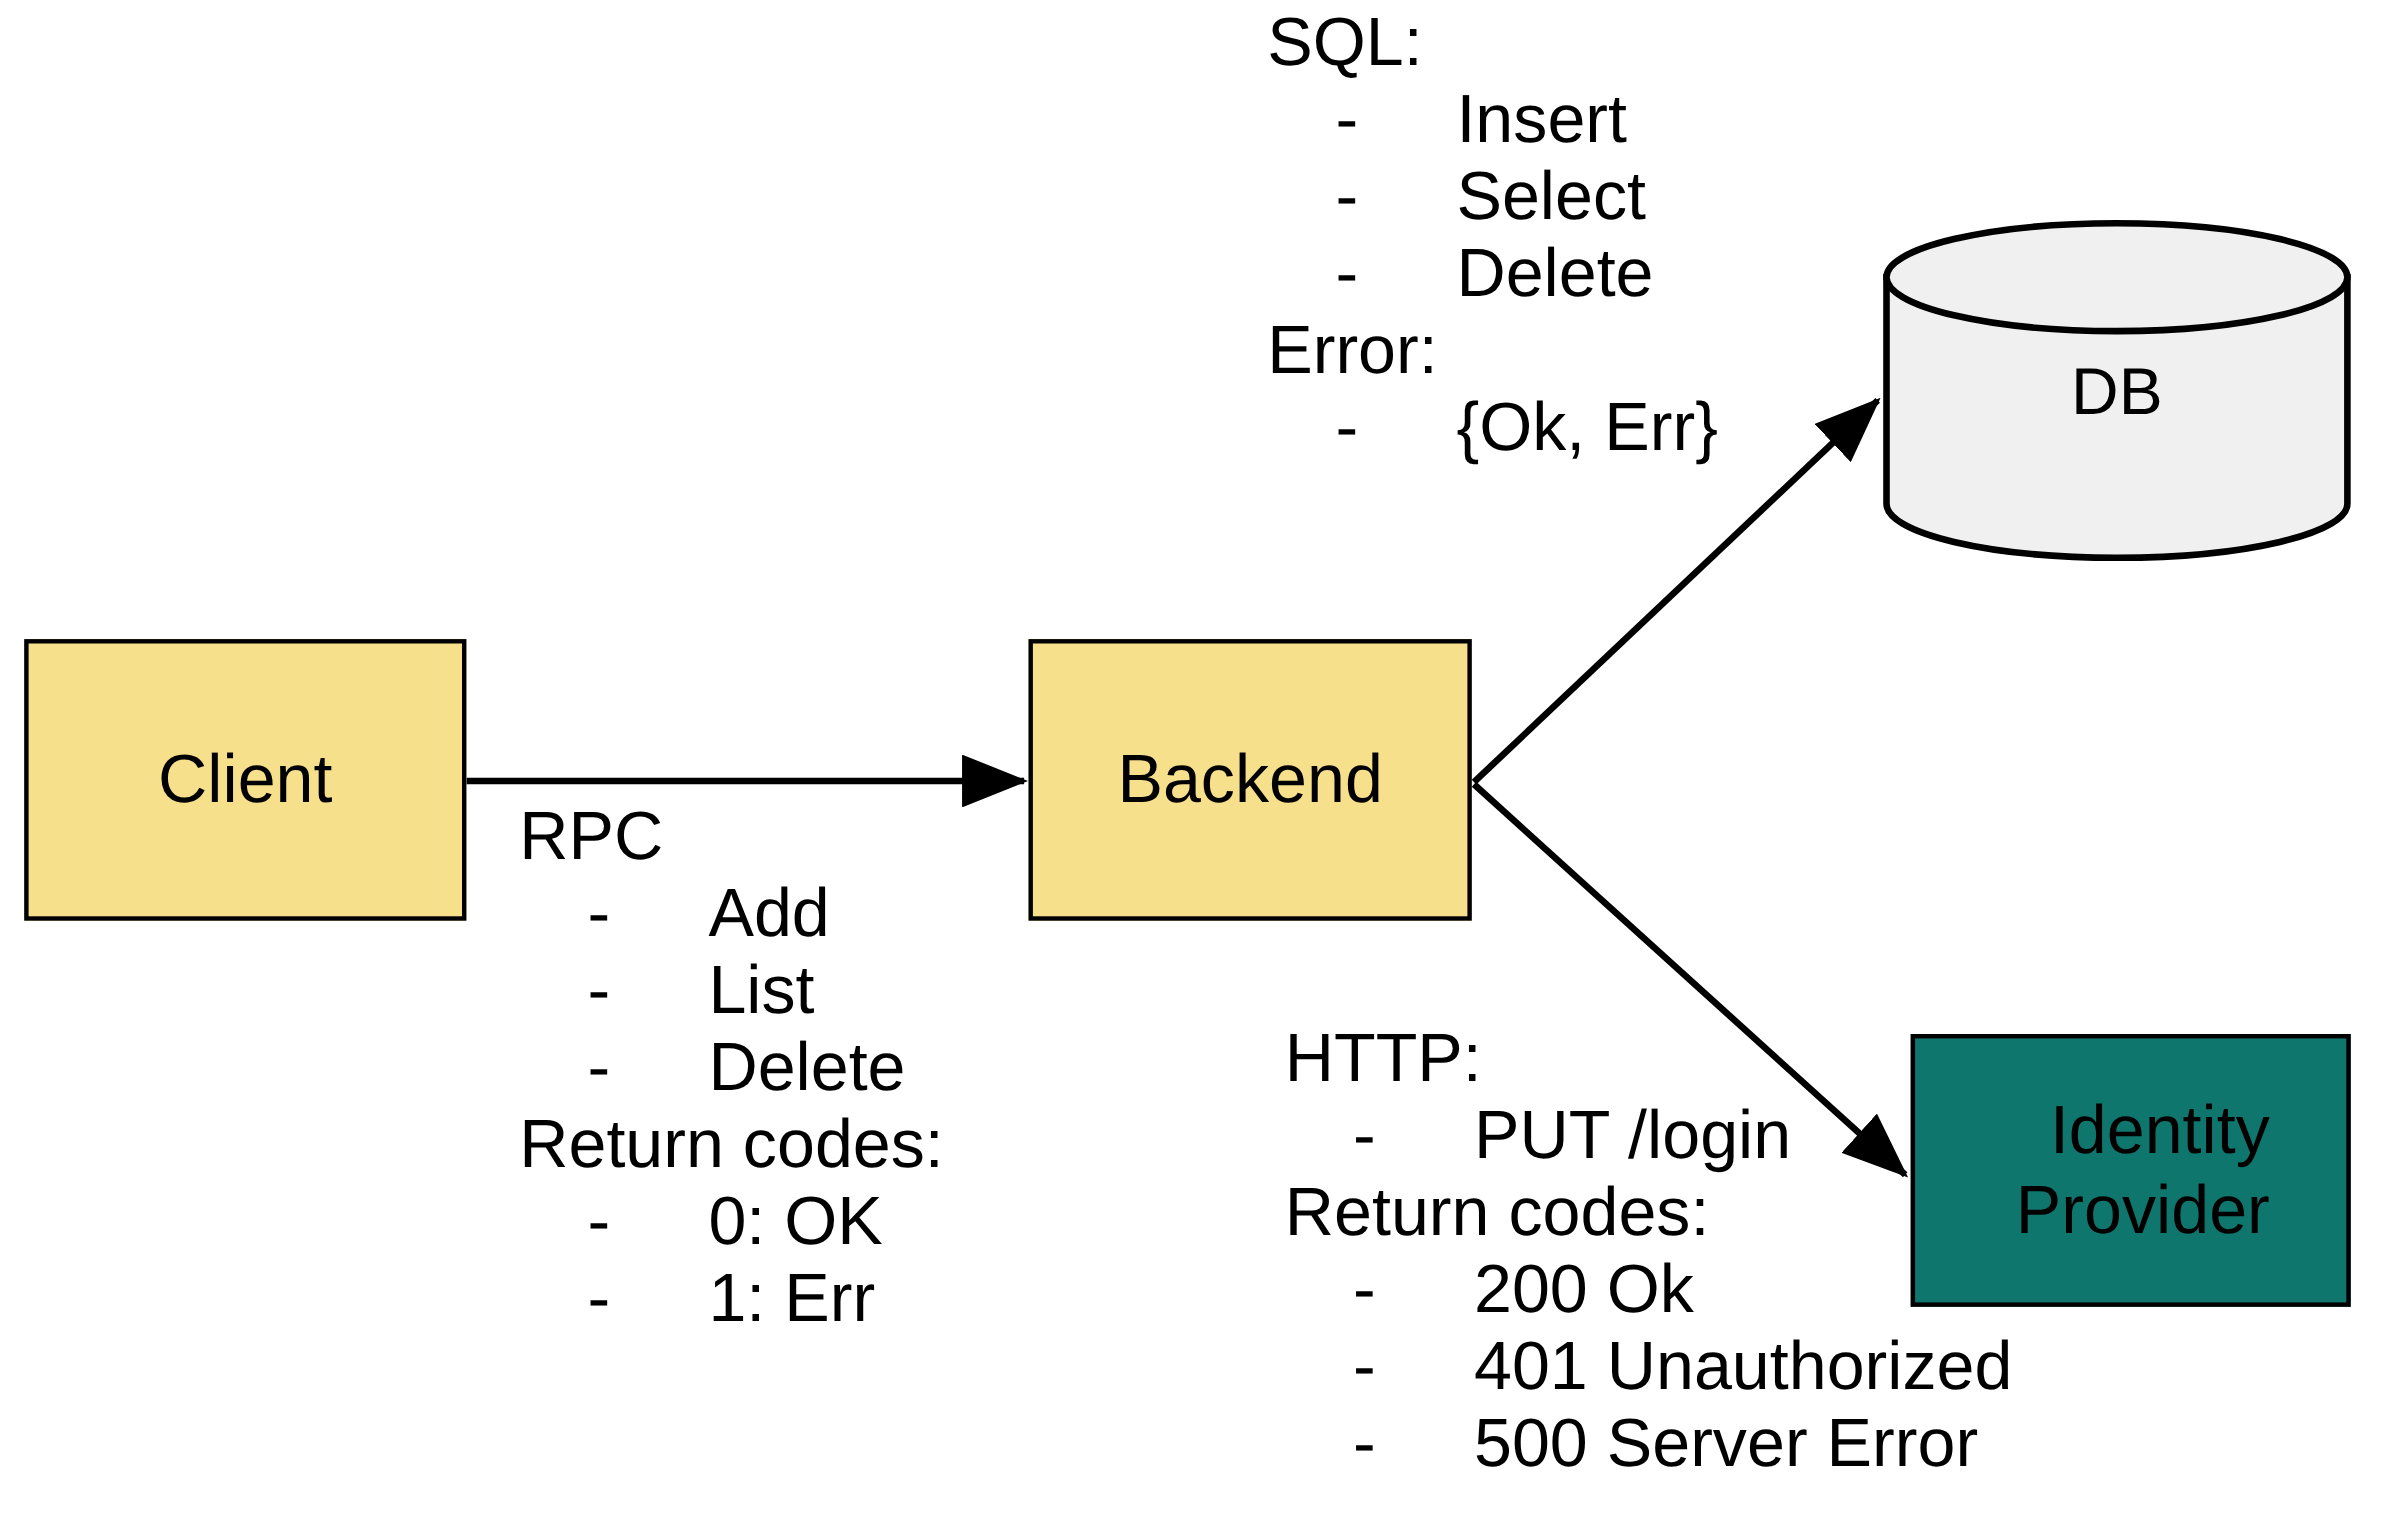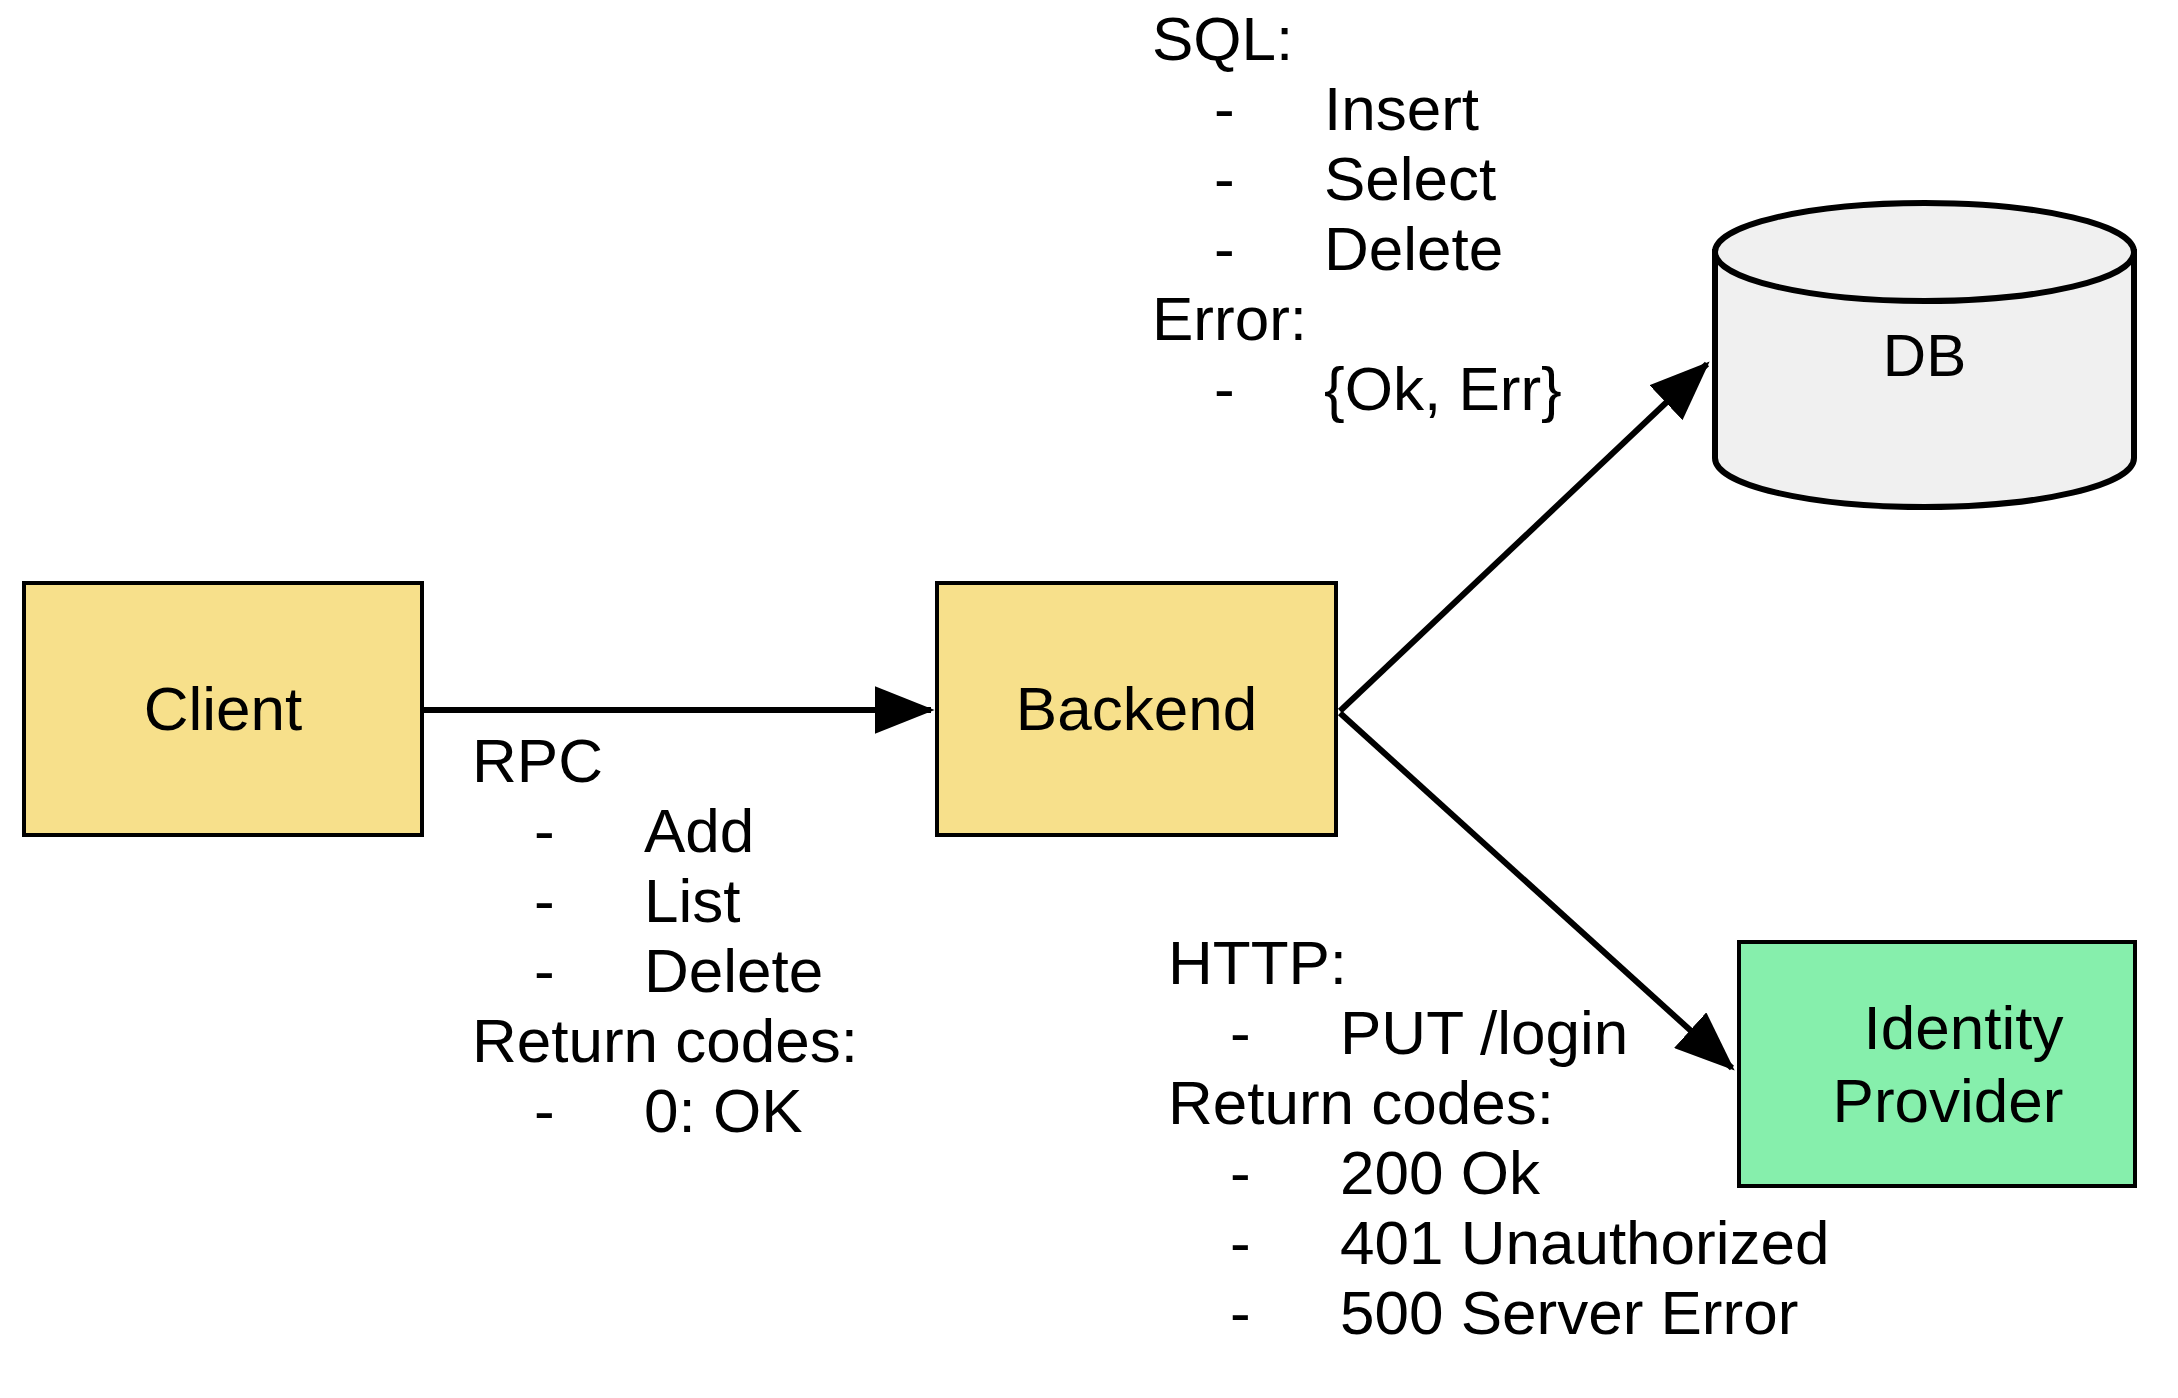--- a/index.html
+++ b/index.html
@@ -26,21 +26,21 @@
     border: 4px solid #000000;
     display: flex;
     align-items: center;
     justify-content: center;
     text-align: right;
     font-size: 62px;
     line-height: 1.18;
     color: #000000;
   }
   .node.yellow { background: #f7e08b; }
-  .node.grey   { background: #86efac; padding-left: 22px; }
+  .node.grey   { background: #0f766e; padding-left: 22px; }
 
   #client-node  { left: 22px;   top: 581px;  width: 402px; height: 256px; }
   #backend-node { left: 935px;  top: 581px;  width: 403px; height: 256px; }
   #idp-node     { left: 1737px; top: 940px;  width: 400px; height: 248px; }
 
   
   #db-node {
     position: absolute;
     left: 1712px;
     top: 200px;
@@ -160,20 +160,23 @@
     <span class="bullet">
       <span class="dash">-</span><span>List</span>
     </span>
     <span class="bullet">
       <span class="dash">-</span><span>Delete</span>
     </span>
     <span class="head">Return codes:</span>
     <span class="bullet">
       <span class="dash">-</span><span>0: OK</span>
     </span>
+    <span class="bullet">
+      <span class="dash">-</span><span>1: Err</span>
+    </span>
   </div>
 
   <div class="annot" id="http-annot">
     <span class="head">HTTP:</span>
     <span class="bullet">
       <span class="dash">-</span><span>PUT /login</span>
     </span>
     <span class="head">Return codes:</span>
     <span class="bullet">
       <span class="dash">-</span><span>200 Ok</span>

